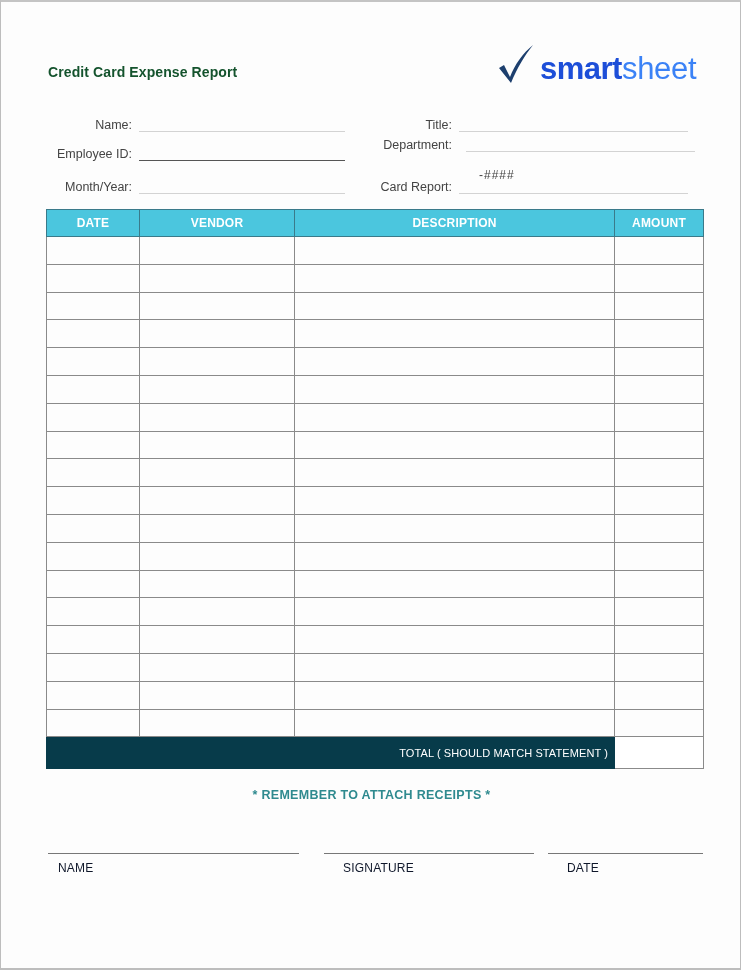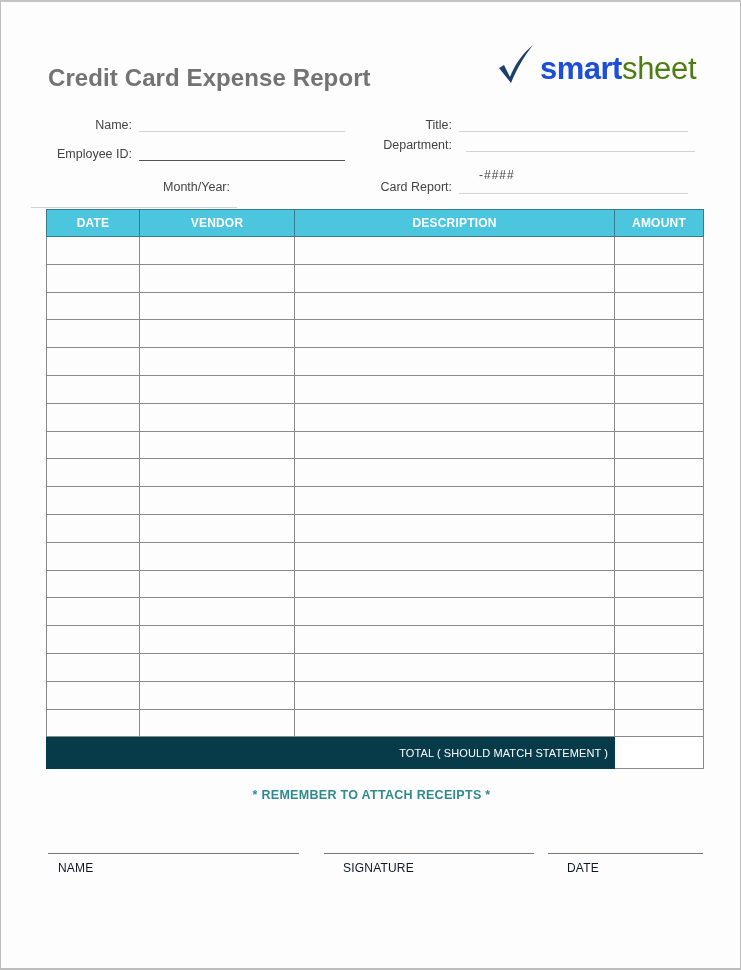--- a/index.html
+++ b/index.html
@@ -5,28 +5,28 @@
     * { box-sizing: border-box; margin: 0; padding: 0; }
     html, body { width: 741px; height: 970px; background: #ffffff; overflow: hidden; }
     body { font-family: "Liberation Sans", "DejaVu Sans", sans-serif; color: #333; position: relative; }
     .page {
       position: absolute; left: 0; top: 0; width: 741px; height: 970px;
       border: 1px solid #bdbdbd; border-top: 2px solid #c4c4c4; border-bottom: 2px solid #bdbdbd;
       background: #fdfdfd;
     }
     .title {
       position: absolute; left: 47px; top: 62px;
-      font-size: 24px; font-weight: bold; color: #737373; letter-spacing: 0.1px;
+      font-size: 14px; font-weight: bold; color: #14532d; letter-spacing: 0.1px;
     }
     .logo {
       position: absolute; left: 497px; top: 38px; height: 44px; display: flex; align-items: flex-end;
     }
     .logo svg { display: block; margin-right: 6px; }
     .logo .smart { font-size: 31px; font-weight: bold; color: #1d4ed8; letter-spacing: -0.5px; line-height: 1; }
-    .logo .sheet { font-size: 31px; font-weight: normal; color: #4d7c0f; letter-spacing: -0.3px; line-height: 1; }
+    .logo .sheet { font-size: 31px; font-weight: normal; color: #3b82f6; letter-spacing: -0.3px; line-height: 1; }
 
     .field { position: absolute; display: flex; align-items: flex-end; }
     .field .lbl { font-size: 12.5px; color: #444; text-align: right; padding-right: 7px; white-space: nowrap; }
     .field .line { border-bottom: 1px solid #d3d3d3; height: 14px; position: relative; }
     .field .line.dark { border-bottom: 1px solid #555; }
     .field .val { position: absolute; left: 20px; top: -12px; font-size: 12px; color: #444; letter-spacing: 1px; }
 
     table.exp {
       position: absolute; left: 45px; top: 207px; width: 657px;
       border-collapse: collapse; table-layout: fixed;
@@ -70,21 +70,21 @@
     <div class="line" style="width:206px;">
         <span class="val"></span>
       </div>
   </div>
   <div class="field" style="left:30px; top:145px;">
     <span class="lbl" style="width:108px;">Employee ID:</span>
     <div class="line dark" style="width:206px;">
         <span class="val"></span>
       </div>
   </div>
-  <div class="field" style="left:30px; top:178px;flex-direction:column;">
+  <div class="field" style="left:30px; top:178px;">
     <span class="lbl" style="width:108px;">Month/Year:</span>
     <div class="line" style="width:206px;">
         <span class="val"></span>
       </div>
   </div>
 
   <div class="field" style="left:350px; top:116px;">
     <span class="lbl" style="width:108px;">Title:</span>
     <div class="line" style="width:229px;">
         <span class="val"></span>

